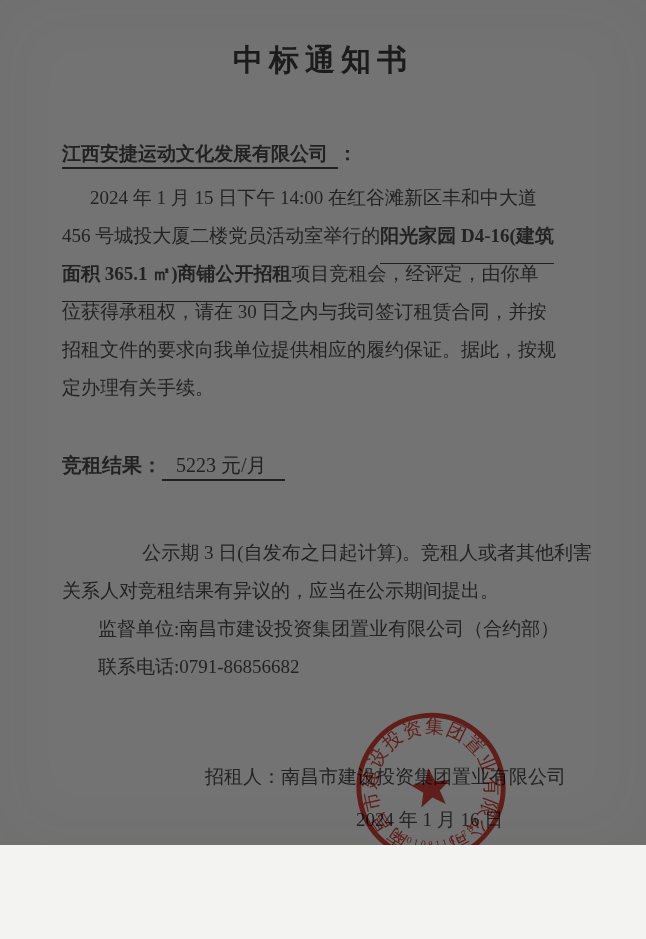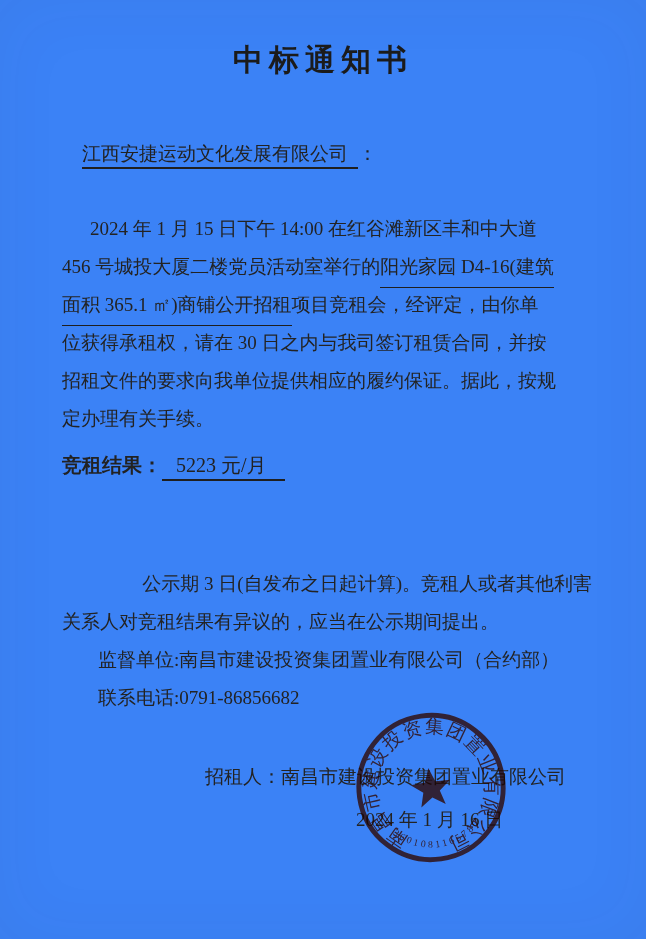--- a/index.html
+++ b/index.html
@@ -2,50 +2,50 @@
 <html lang="zh"><head>
 <meta charset="utf-8">
 <style>
   html,body{margin:0;padding:0;}
   body{
     width:646px;height:939px;
     background:#f3f3f1;
     font-family:"Liberation Serif","DejaVu Serif",serif;
   }
   .page{
-    position:relative;width:646px;height:939px;
-    background:#3b82f6;
+    position:relative;width:646px;height:845px;
+    background:#737373;
     box-shadow:inset 0 0 70px rgba(60,60,55,.05);
     overflow:hidden;
     color:#222;
   }
   .doc-title{
     position:absolute;top:40px;left:0;width:100%;
     text-align:center;font-size:30px;font-weight:700;
     letter-spacing:6px;color:#1b1b1b;
   }
   .addressee-line{
     position:absolute;top:139px;left:62px;
-    font-size:19px;font-weight:400;line-height:30px;white-space:nowrap;margin-left:20px;
+    font-size:19px;font-weight:700;line-height:30px;white-space:nowrap;
   }
   .addressee-name{
     border-bottom:2px solid #1f1f1f;padding:0 10px 3px 0;
   }
   .body-block{
     position:absolute;left:62px;width:530px;
-    font-size:19px;line-height:38px;color:#232323;margin-top:31px;
+    font-size:19px;line-height:38px;color:#232323;
   }
   .body-block .line{white-space:nowrap;}
   .indent-1{padding-left:28px;}
   .indent-2{padding-left:32px;text-align:right;}
   .indent-3{padding-left:36px;}
   .em-seg{
-    font-weight:400;
+    font-weight:700;
     border-bottom:1.8px solid #1f1f1f;
-    padding-bottom:10px;
+    padding-bottom:17px;
   }
   .para1{top:179px;}
   .para2{top:534px;}
   .result-line{
     position:absolute;top:448px;left:62px;
     font-size:20px;line-height:34px;white-space:nowrap;
   }
   .result-label{font-weight:700;}
   .result-value{
     border-bottom:2px solid #1f1f1f;

